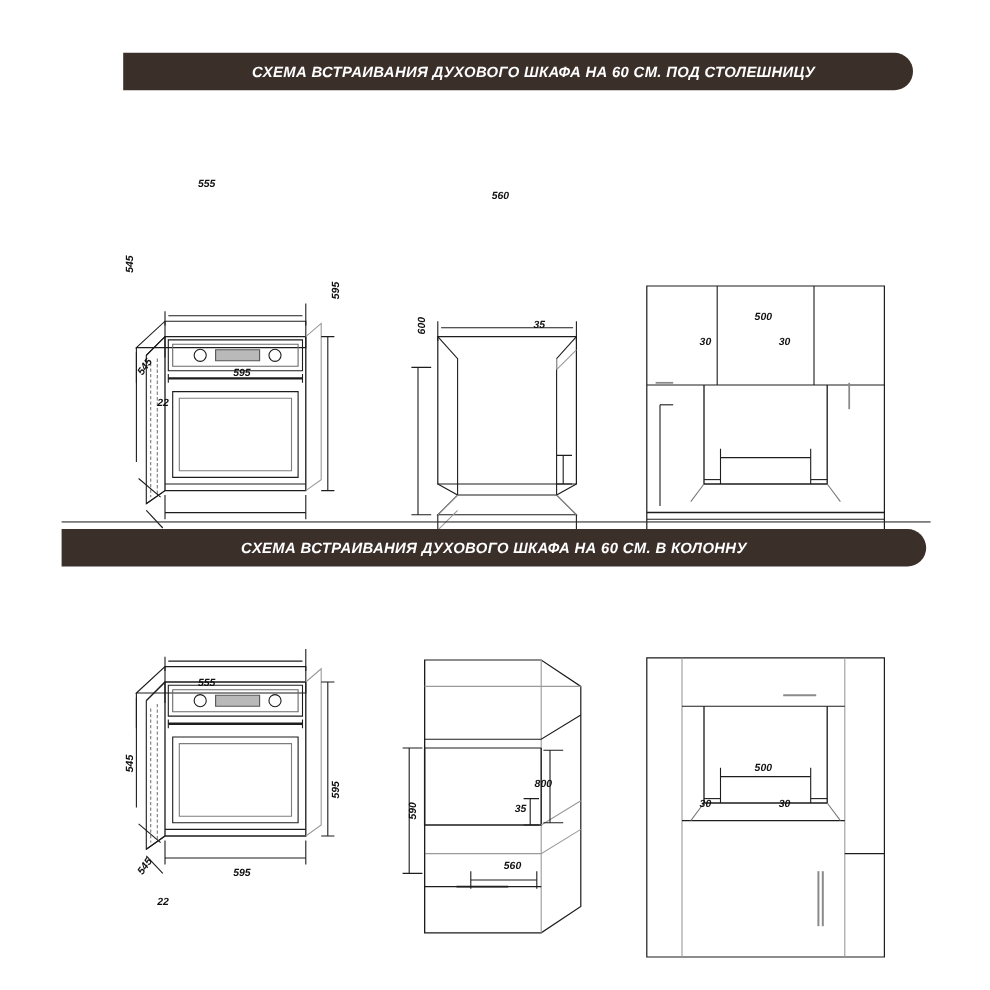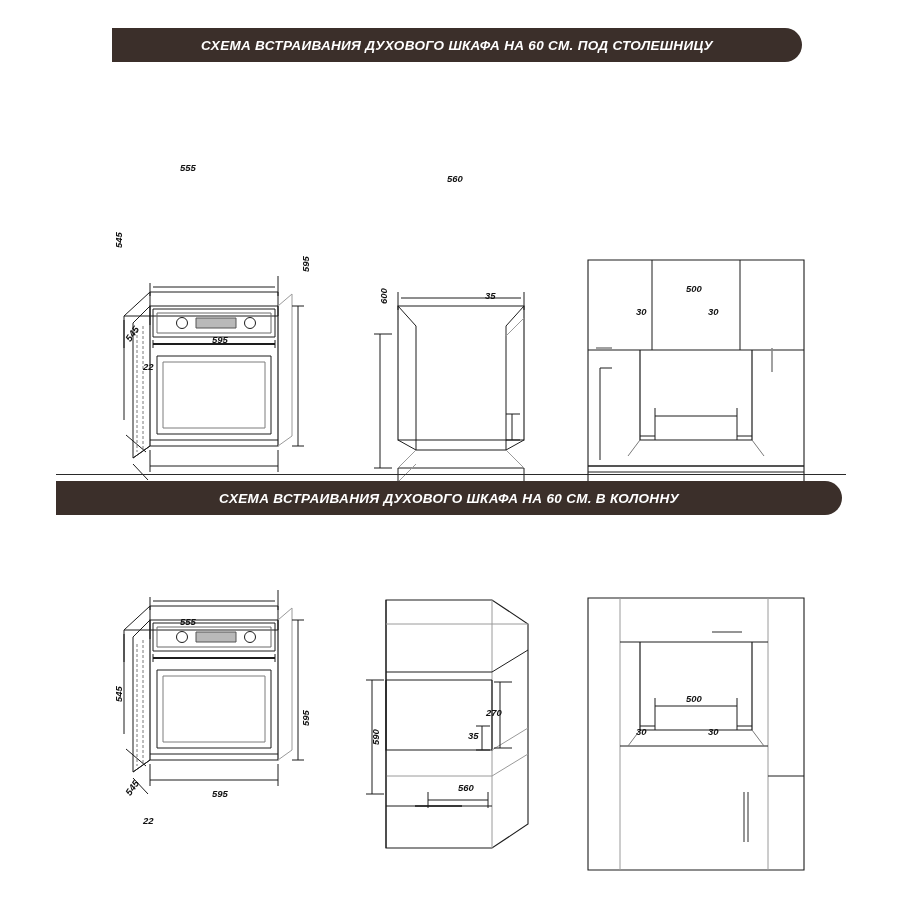--- a/index.html
+++ b/index.html
@@ -56,21 +56,21 @@
     transform-origin: left top;
   }
   svg.draw { position: absolute; left: 0; top: 0; overflow: visible; }
   svg.draw * { vector-effect: non-scaling-stroke; }
 </style>
 </head>
 <body>
 
 <div class="page">
 
-  <div class="banner" style="left:112px; top:28px; width:690px;">
+  <div class="banner" style="left:112px; top:48px; width:690px;padding-left:28px;">
     <span class="banner-text">СХЕМА ВСТРАИВАНИЯ ДУХОВОГО ШКАФА НА 60 СМ. ПОД СТОЛЕШНИЦУ</span>
   </div>
 
   <svg class="draw" width="900" height="420" style="left:0; top:120px;" viewBox="0 0 900 420">
     <g fill="none" stroke="#1d1d1d" stroke-width="1">
 
       <path d="M124,196 L150,172 L278,172 L278,196 Z" stroke-width="1"></path>
       <path d="M124,196 L124,228"></path>
       <path d="M150,172 L150,205"></path>
 
@@ -272,21 +272,21 @@
   </svg>
 
   <div class="lbl" style="left:180px; top:616px;">555</div>
   <div class="lbl rot" style="left:113px; top:702px;">545</div>
   <div class="lbl rot" style="left:300px; top:726px;">595</div>
   <div class="lbl" style="left:212px; top:788px;">595</div>
   <div class="lbl rot" style="left:123px; top:791px; transform:rotate(-55deg);">545</div>
   <div class="lbl" style="left:143px; top:815px;">22</div>
 
   <div class="lbl rot" style="left:370px; top:745px;">590</div>
-  <div class="lbl" style="left:486px; top:707px;">270</div>
+  <div class="lbl" style="left:486px; top:707px;">800</div>
   <div class="lbl" style="left:468px; top:730px;">35</div>
   <div class="lbl" style="left:458px; top:782px;">560</div>
 
   <div class="lbl" style="left:686px; top:693px;">500</div>
   <div class="lbl" style="left:636px; top:726px;">30</div>
   <div class="lbl" style="left:708px; top:726px;">30</div>
 
 </div>
 
 </body></html>

